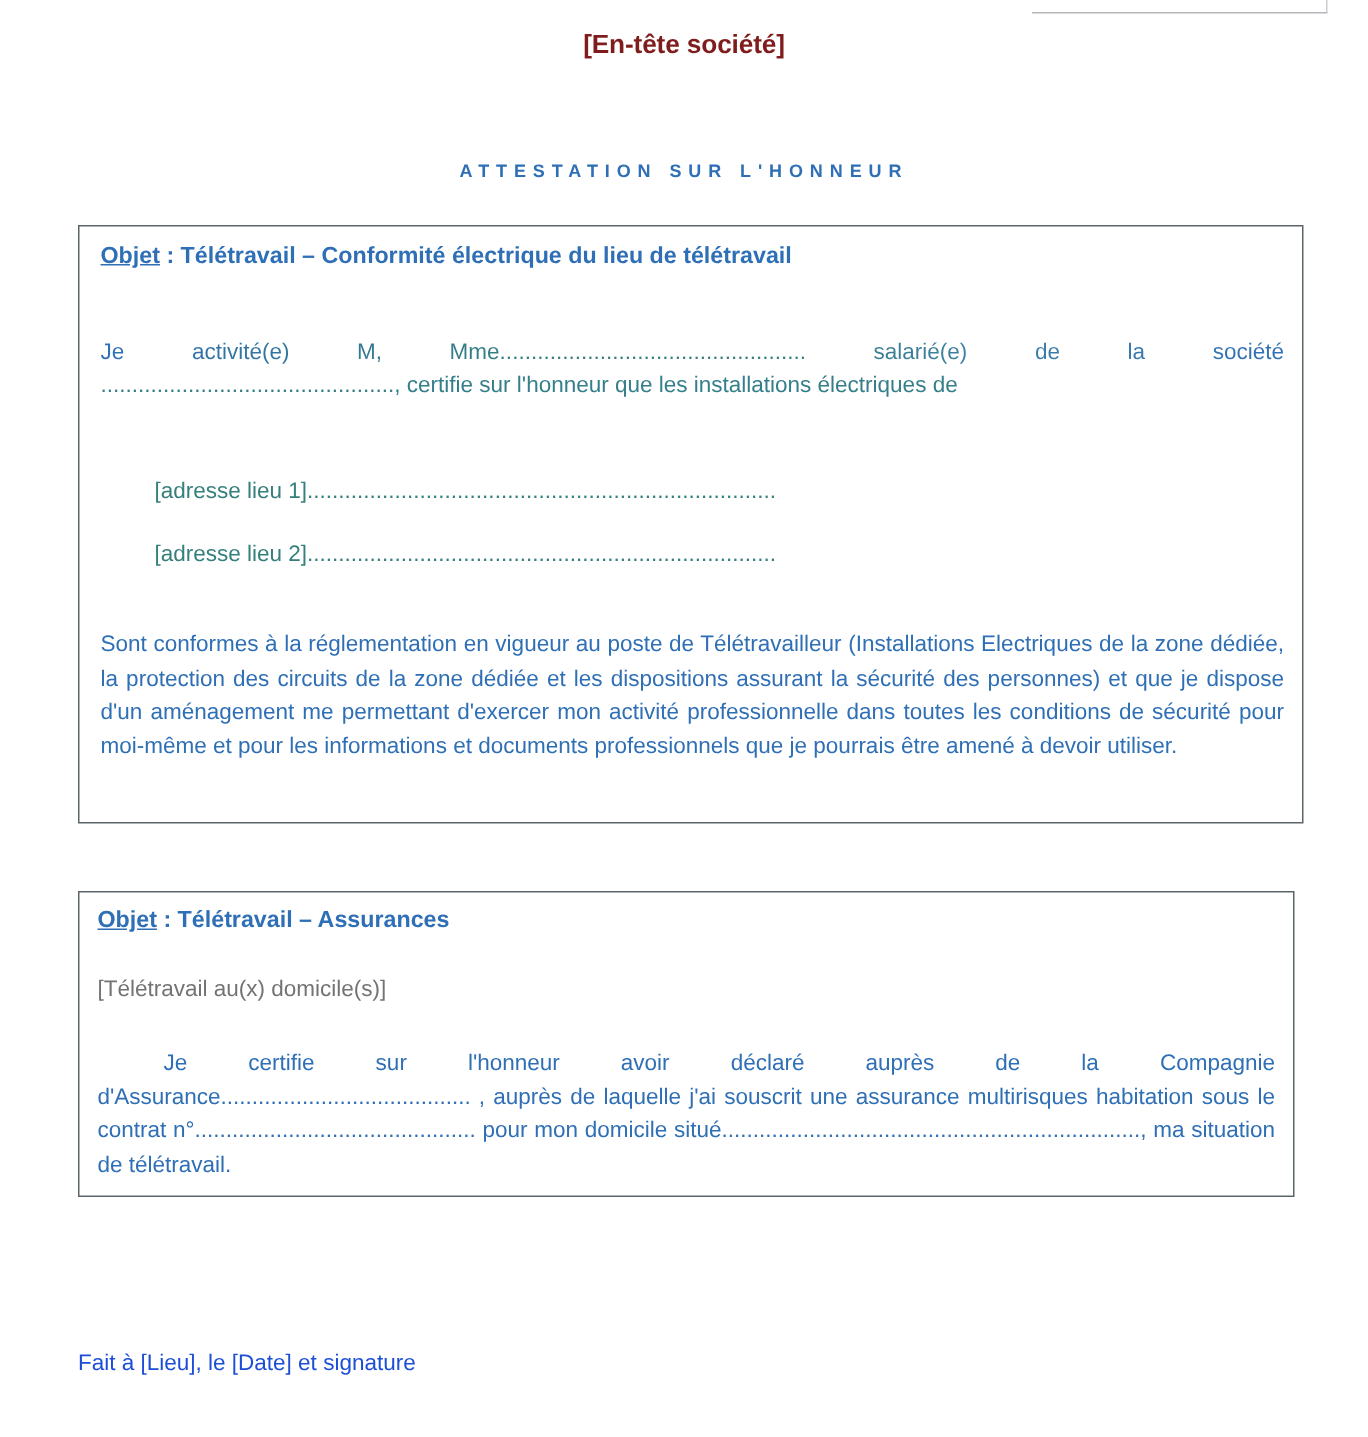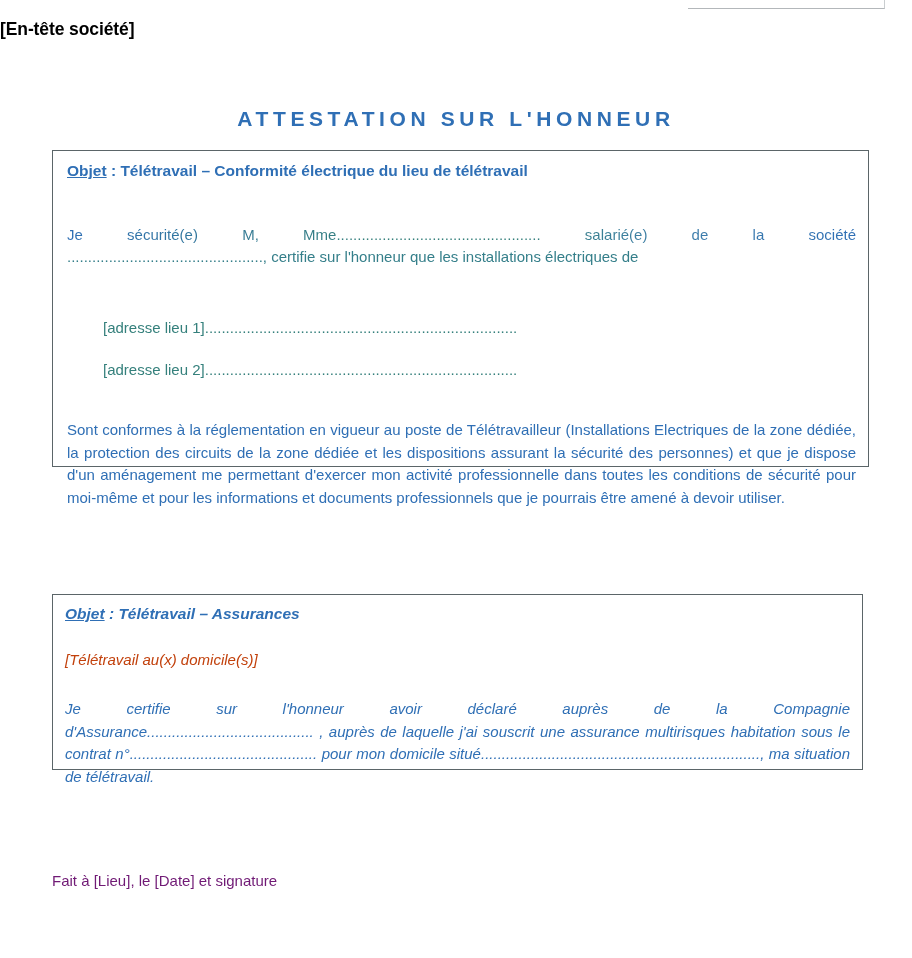--- a/index.html
+++ b/index.html
@@ -29,58 +29,57 @@
     border-right: 1px solid #b9bec1;
     opacity: .75;
     pointer-events: none;
   }
 
   .company-header {
     position: absolute;
     left: 0;
     top: 19px;
     width: 912px;
-    text-align: left;
+    text-align: center;
     font-size: 17.5px;
     font-weight: bold;
     letter-spacing: -0.1px;
-    color: #000000;
+    color: #7f1d1d;
   }
 
   .doc-title {
     position: absolute;
     left: 0;
     top: 107px;
     width: 912px;
     text-align: center;
-    font-size: 21px;
+    font-size: 12px;
     font-weight: bold;
     letter-spacing: 4.6px;
     color: #2f6fb5;
   }
 
   .panel {
     position: absolute;
     box-sizing: border-box;
     border: 1px solid #5b6568;
     background: #ffffff;
   }
   .panel-electrique {
     left: 52px;
     top: 150px;
     width: 817px;
-    height: 317px;
+    height: 399px;
     text-decoration: underline;
   }
   .panel-assurances {
     left: 52px;
     top: 594px;
     width: 811px;
-    height: 176px;
-    font-style: italic;
+    height: 204px;
   }
 
   .objet {
     position: absolute;
     font-size: 15.5px;
     font-weight: bold;
     color: #2f6fb5;
     white-space: nowrap;
   }
   .objet .objet-word { text-decoration: underline; }
@@ -133,56 +132,57 @@
   .p-assurance {
     left: 12px;
     top: 103px;
     width: 785px;
     line-height: 22.5px;
   }
   .p-assurance .ln1 {
     display: block;
     text-align: justify;
     text-align-last: justify;
+    margin-left: 44px;
   }
 
   .sub-note {
     position: absolute;
     left: 12px;
     top: 56px;
     font-size: 15px;
-    color: #c2410c;
+    color: #737373;
   }
 
   .footer-line {
     position: absolute;
     left: 52px;
-    top: 872px;
+    top: 900px;
     font-size: 15px;
-    color: #701a75;
+    color: #1d4ed8;
     white-space: nowrap;
   }
 </style>
 </head>
 <body>
 
 <div class="scan-artifact-top"></div>
 
 <div class="company-header">[En-tête société]</div>
 
 <div class="doc-title">ATTESTATION SUR L'HONNEUR</div>
 
 <div class="panel panel-electrique">
 
   <div class="objet objet-electrique">
     <span class="objet-word">Objet</span><span> : </span><span>Télétravail – Conformité électrique du lieu de télétravail</span>
   </div>
 
   <div class="para p-soussigne justified">
-    <span class="line1">Je   sécurité(e)   M,   Mme.................................................   salarié(e)   de   la   société</span>
+    <span class="line1">Je   activité(e)   M,   Mme.................................................   salarié(e)   de   la   société</span>
     <span class="line2">..............................................., certifie sur l'honneur que les installations électriques de</span>
   </div>
 
   <div class="para addr addr-1">[adresse lieu 1]...........................................................................</div>
   <div class="para addr addr-2">[adresse lieu 2]...........................................................................</div>
 
   <div class="para p-conformes justified">Sont conformes à la réglementation en vigueur au poste de Télétravailleur (Installations Electriques de la zone dédiée, la protection des circuits de la zone dédiée et les dispositions assurant la sécurité des personnes) et que je dispose d'un aménagement me permettant d'exercer mon activité professionnelle dans toutes les conditions de sécurité pour moi-même et pour les informations et documents professionnels que je pourrais être amené à devoir utiliser.</div>
 </div>
 
 <div class="panel panel-assurances">

